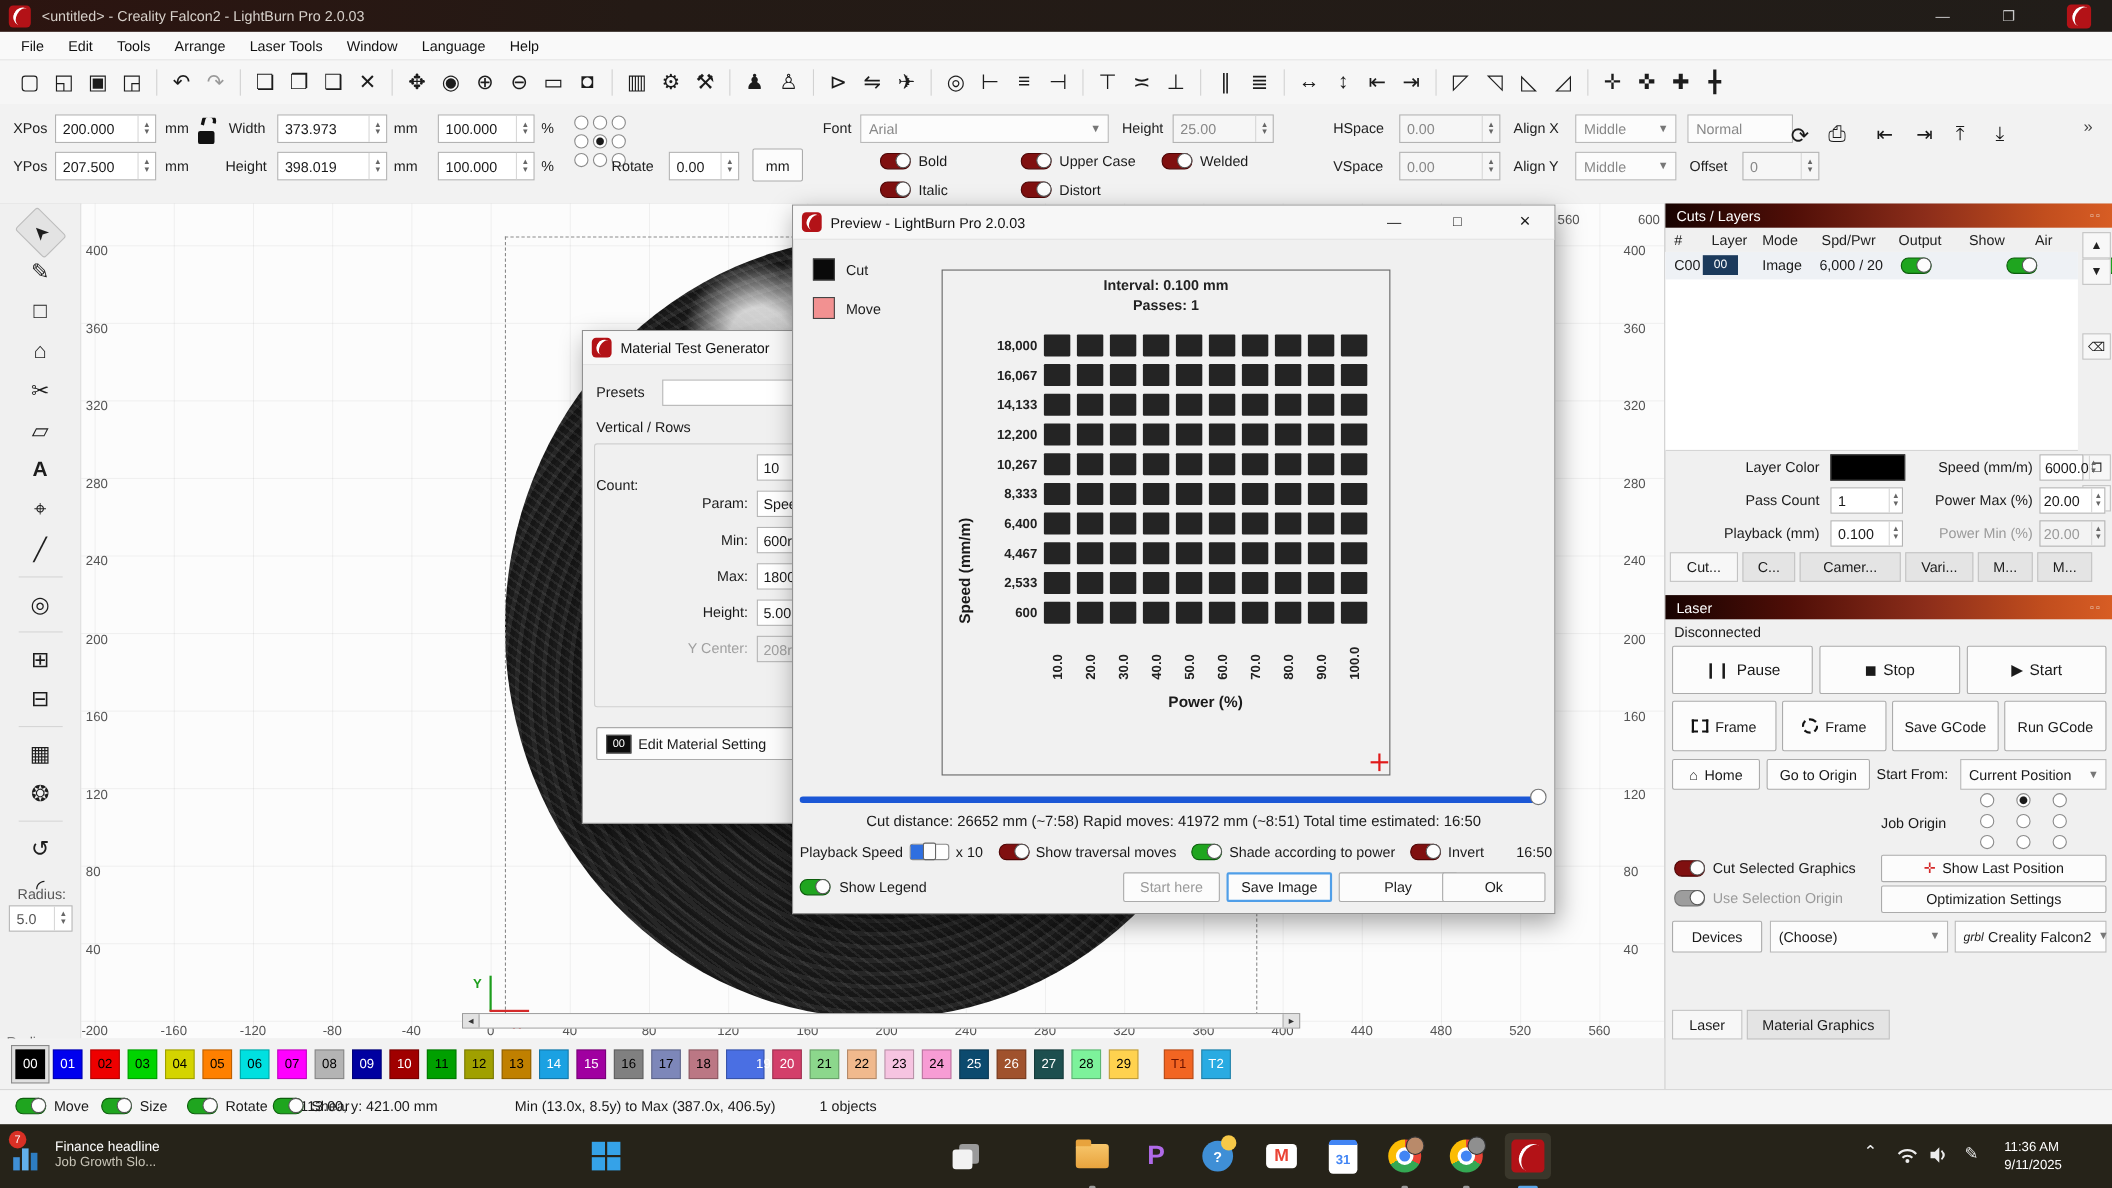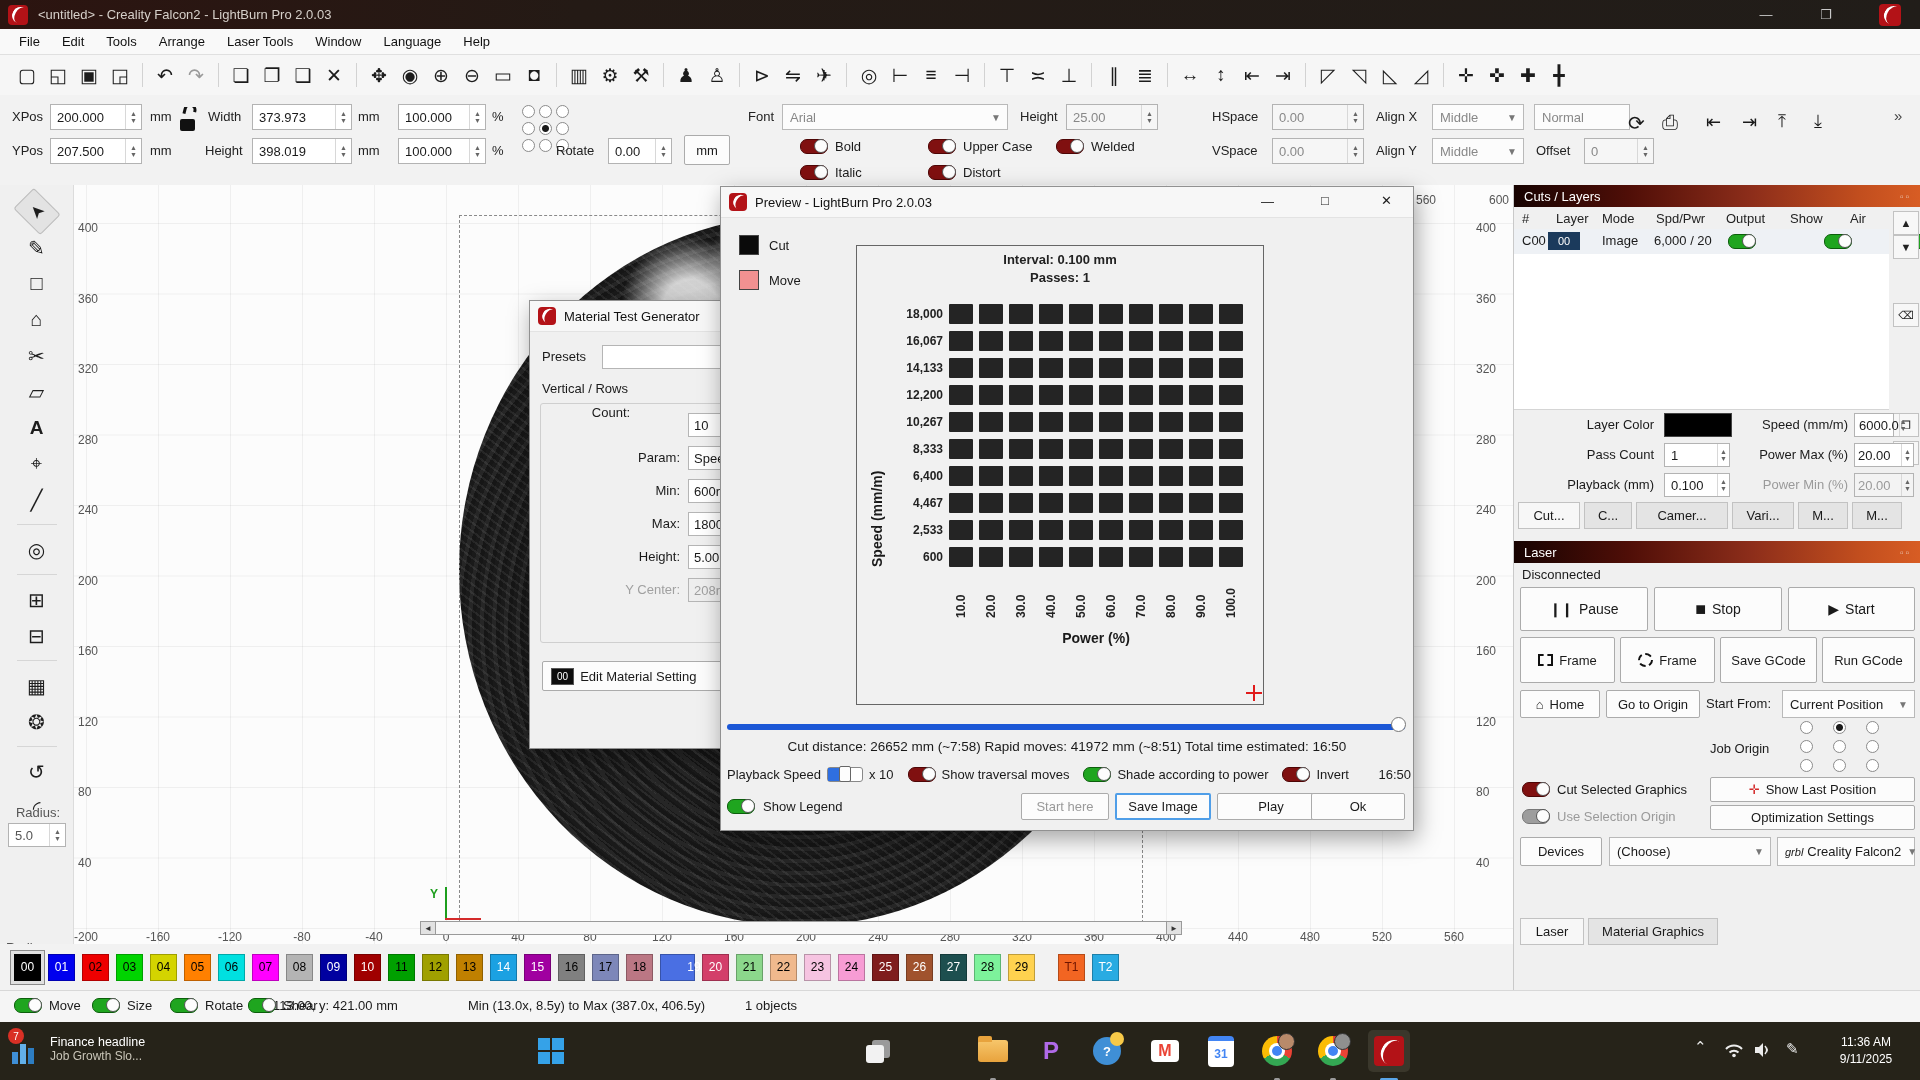--- a/index.html
+++ b/index.html
@@ -649,21 +649,21 @@
       <div class="chip" style="background: rgb(160, 0, 160); color: rgb(255, 255, 255);">15</div>
       <div class="chip" style="background: rgb(128, 128, 128); color: rgb(0, 0, 0);">16</div>
       <div class="chip" style="background: rgb(125, 135, 185); color: rgb(0, 0, 0);">17</div>
       <div class="chip" style="background: rgb(187, 119, 132); color: rgb(0, 0, 0);">18</div>
       <div class="chip" style="background: rgb(74, 111, 227); color: rgb(255, 255, 255); padding-left: 33px;">19</div>
       <div class="chip" style="background: rgb(211, 63, 106); color: rgb(255, 255, 255);">20</div>
       <div class="chip" style="background: rgb(140, 215, 140); color: rgb(0, 0, 0);">21</div>
       <div class="chip" style="background: rgb(240, 185, 141); color: rgb(0, 0, 0);">22</div>
       <div class="chip" style="background: rgb(246, 196, 225); color: rgb(0, 0, 0);">23</div>
       <div class="chip" style="background: rgb(247, 156, 212); color: rgb(0, 0, 0);">24</div>
-      <div class="chip" style="background: #7f1d1d; color: rgb(255, 255, 255);">25</div>
+      <div class="chip" style="background: #0c4a6e; color: rgb(255, 255, 255);">25</div>
       <div class="chip" style="background: rgb(160, 82, 45); color: rgb(255, 255, 255);">26</div>
       <div class="chip" style="background: rgb(29, 79, 79); color: rgb(255, 255, 255);">27</div>
       <div class="chip" style="background: rgb(125, 242, 155); color: rgb(0, 0, 0);">28</div>
       <div class="chip" style="background: rgb(255, 210, 79); color: rgb(0, 0, 0);">29</div>
       <div class="chip" style="background: rgb(242, 101, 34); color: rgb(110, 20, 0); margin-left: 16px;">T1</div>
       <div class="chip" style="background: rgb(41, 171, 226); color: rgb(255, 255, 255);">T2</div>
     </div>
 
   <div id="statusbar">
     <div class="st-item" style="left:255px">x: -113.00, y: 421.00 mm</div>
@@ -691,21 +691,21 @@
   <div class="dlg" style="left:529px;top:300px;width:270px;height:447px;z-index:20">
     <div class="dlg-title">
       <span class="lb-logo"></span>
       <span class="dtext">Material Test Generator</span>
     </div>
     <span class="abs" style="left:12px;top:48px">Presets</span>
     <div class="mfield" style="left:72px;top:44px;width:192px"></div>
     <span class="abs" style="left:12px;top:80px">Vertical / Rows</span>
     <div class="gbox" style="left:10px;top:102px;width:254px;height:238px"></div>
     <div id="mtg-fields">
-        <span class="abs" style="left: 12px; top: 104px; width: 138px; text-align: center;">Count:</span>
+        <span class="abs" style="left: 12px; top: 132px; width: 138px; text-align: left;">Count:</span>
         <div class="mfield" style="left: 158px; top: 112px; width: 104px;">10</div>
         <span class="abs" style="left: 12px; top: 149px; width: 138px; text-align: right;">Param:</span>
         <div class="mfield" style="left: 158px; top: 145px; width: 104px;">Spee</div>
         <span class="abs" style="left: 12px; top: 182px; width: 138px; text-align: right;">Min:</span>
         <div class="mfield" style="left: 158px; top: 178px; width: 104px;">600r</div>
         <span class="abs" style="left: 12px; top: 215px; width: 138px; text-align: right;">Max:</span>
         <div class="mfield" style="left: 158px; top: 211px; width: 104px;">1800</div>
         <span class="abs" style="left: 12px; top: 248px; width: 138px; text-align: right;">Height:</span>
         <div class="mfield" style="left: 158px; top: 244px; width: 104px;">5.00</div>
         <span class="abs" style="left: 12px; top: 281px; width: 138px; text-align: right; color: rgb(160, 160, 160);">Y Center:</span>
@@ -968,19 +968,19 @@
     <svg class="abs" style="left:1724px;top:20px" width="20" height="16">
         <path d="M2 7 a11 11 0 0 1 16 0" stroke="#ececec" stroke-width="2" fill="none"></path>
         <path d="M5.5 10.5 a6.5 6.5 0 0 1 9 0" stroke="#ececec" stroke-width="2" fill="none"></path>
         <circle cx="10" cy="13.5" r="1.8" fill="#ececec"></circle>
       </svg>
     <svg class="abs" style="left:1754px;top:20px" width="18" height="16">
         <polygon points="1,5 5,5 9,1 9,15 5,11 1,11" fill="#ececec"></polygon>
         <path d="M11 4 a6 6 0 0 1 0 8 M12.5 6 a3.5 3.5 0 0 1 0 4" stroke="#ececec" stroke-width="1.6" fill="none"></path>
       </svg>
     <span class="tray-ic" style="left:1786px;top:18px">✎</span>
-    <div class="abs" style="left:1822px;top:12px;width:88px;text-align:center;color:#fff;font-size:12px;line-height:17px">
+    <div class="abs" style="left:1822px;top:12px;width:88px;text-align:left;color:#fff;font-size:12px;line-height:17px">
       <div>11:36 AM</div>
       <div>9/11/2025</div>
     </div>
   </div>
 
 </div>
 
 </body></html>

